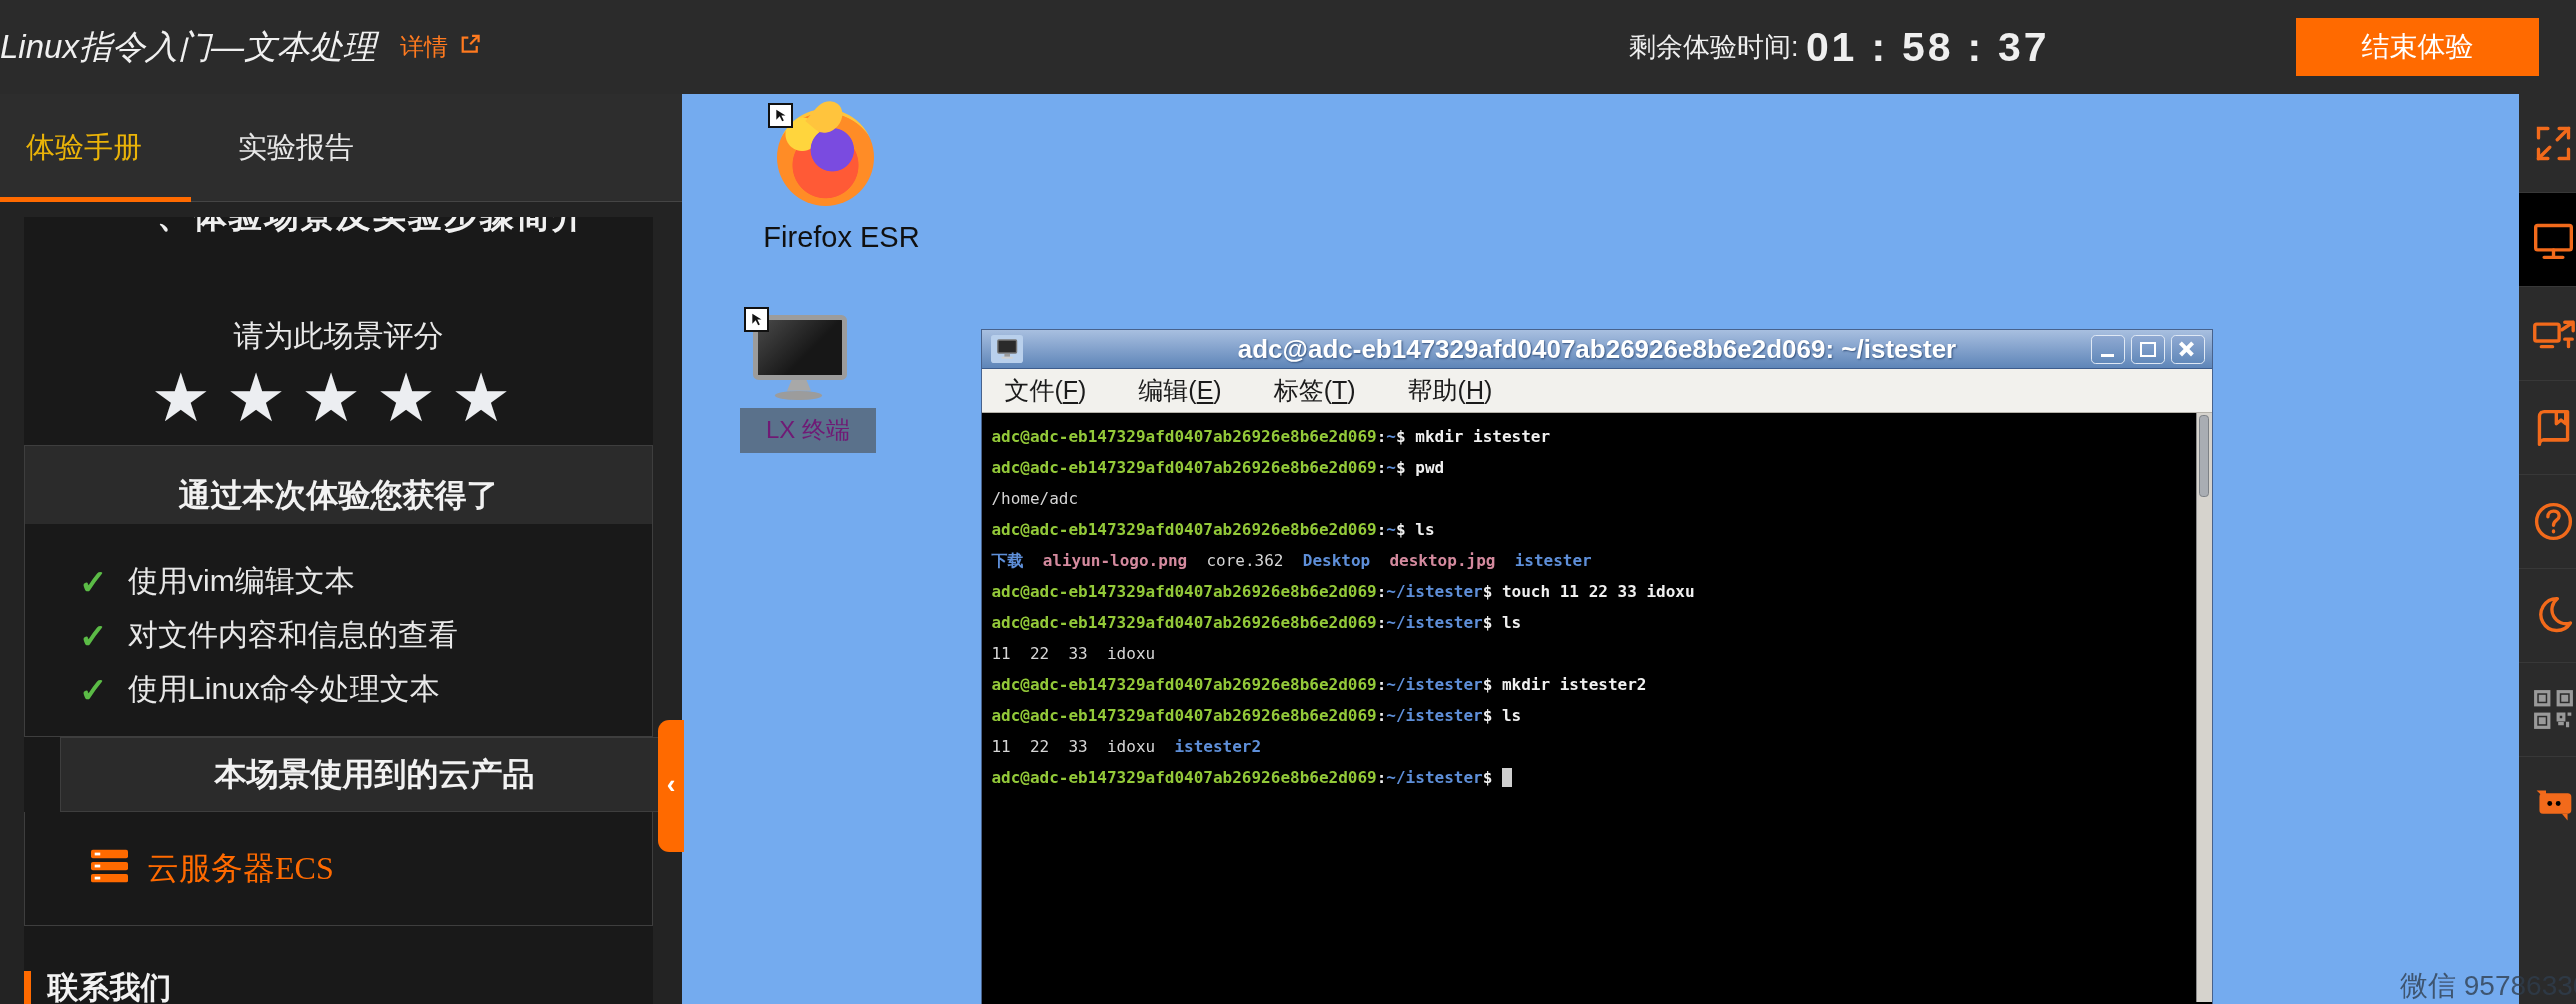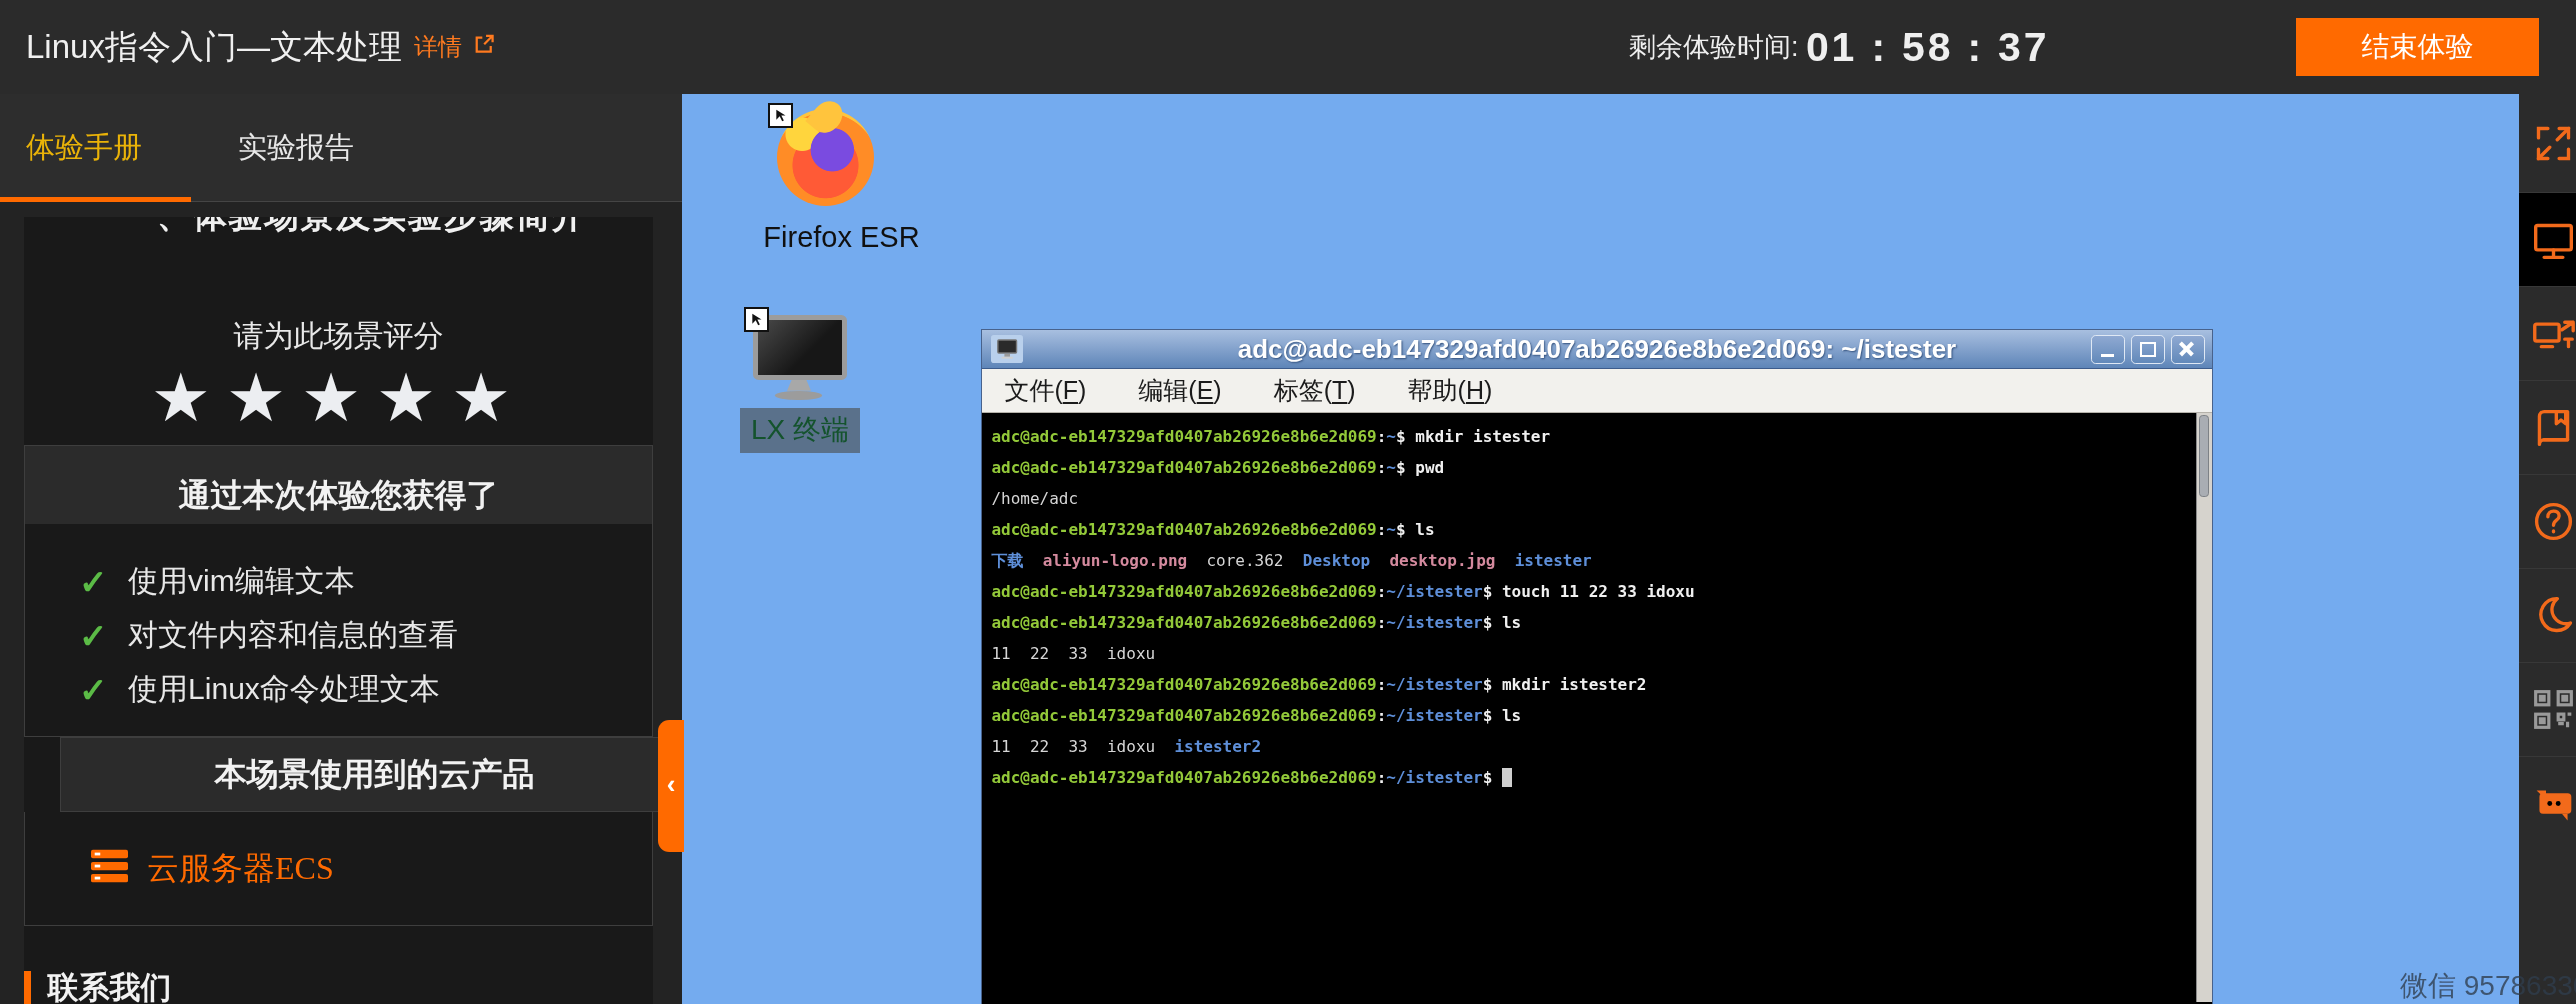--- a/index.html
+++ b/index.html
@@ -1,22 +1,22 @@
 <!DOCTYPE html>
 <html style="font-size:15px"><head>
 <meta charset="utf-8">
 <style>
   * { box-sizing: border-box; margin: 0; padding: 0; }
   html,body { width:2576px; height:1005px; overflow:hidden; }
   body { position:relative; background:#2b2b2b; font-family:"Liberation Sans", sans-serif; }
 
   
   .topbar { position:absolute; left:0; top:0; width:2576px; height:94px; background:#2b2b2b; display:flex; align-items:center; }
-  .topbar-title { margin-left:26px; font-size:33px; color:#f0f0f0; }
-  .details-link { margin-left:12px; font-size:24px; color:#ff7a1f; display:flex; align-items:center; gap:11px; cursor:pointer; }
+  .topbar-title { font-size:33px; color:#f0f0f0;font-style:italic; }
+  .details-link { margin-left:24px; font-size:24px; color:#ff7a1f; display:flex; align-items:center; gap:11px; cursor:pointer; }
   .timer { position:absolute; left:1629px; top:0; height:94px; display:flex; align-items:center; color:#efefef; }
   .timer-label { font-size:27px; }
   .timer-value { font-size:41px; font-weight:bold; letter-spacing:2.8px; margin-left:7.5px; }
   .end-btn { position:absolute; left:2296px; top:18px; width:243px; height:58px; background:#ff6a00; color:#fff; font-size:28px; display:flex; align-items:center; justify-content:center; cursor:pointer; }
 
   
   .sidebar { position:absolute; left:0; top:94px; width:682px; height:911px; background:#232323; }
   .tabrow { position:absolute; left:0; top:0; width:100%; height:108px; background:#2d2d2d; border-bottom:0.9px solid #454545; }
   .tab { position:absolute; top:0; height:108px; display:flex; align-items:center; font-size:29px; cursor:pointer; }
   .tab-1 { left:26px; color:#eab308; }
@@ -55,21 +55,21 @@
       radial-gradient(circle at 57% 42%, #7a4be0 0 27%, rgba(0,0,0,0) 28%),
       radial-gradient(circle at 26% 26%, #ffd53d 0 16%, rgba(0,0,0,0) 17%),
       radial-gradient(circle at 50% 58%, #ff5a36 0 44%, #ff8c26 45% 70%, #ffc43d 71% 100%);
   }
   .ff-globe::after { content:""; position:absolute; left:36px; top:-9.4px; width:28px; height:34px; background:#ffc43d; border-radius:50% 50% 50% 0; transform:rotate(40deg); }
   .ff-label { margin-top:15px; text-align:center; font-size:29px; color:#101010; }
   .icon-lx { left:56px; top:213px; width:140px; }
   .lx-mon { position:relative; margin-left:15px; margin-top:7.5px; width:94px; height:65px; background:linear-gradient(135deg,#4a4a4a 0%,#171717 60%); border:5.6px solid #9c9c9c; border-radius:5.6px; }
   .lx-stand { margin-left:49px; width:24px; height:11.2px; background:#a8a8a8; clip-path:polygon(20% 0,80% 0,100% 100%,0 100%); }
   .lx-base { margin-left:37px; width:47px; height:9.4px; background:#9c9c9c; border-radius:50%; }
-  .lx-label { margin-top:7.5px; margin-left:1.9px; width:120px; height:45px; background:rgba(88,106,128,0.9); color:#14532d; font-size:28px; display:flex; align-items:center; justify-content:center; }
+  .lx-label { margin-top:7.5px; margin-left:1.9px; width:136px; height:45px; background:rgba(88,106,128,0.9); color:#701a75; font-size:24px; display:flex; align-items:center; justify-content:center; }
 
   
   .term-window { position:absolute; left:299px; top:235px; width:1232px; height:676px; border:1.9px solid #48628c; background:#000; }
   .term-titlebar { height:39px; background:linear-gradient(#a8bfe0,#5e85b8); display:flex; align-items:center; position:relative; border-bottom:0.9px solid #3d5millions; border-bottom:0.9px solid #3d5c8c; }
   .term-title-icon { margin-left:9.4px; width:32px; height:28px; background:#b9d0ec; border-radius:2.8px; display:flex; align-items:center; justify-content:center; }
   .term-title { position:absolute; left:0; width:100%; text-align:center; font-size:26px; font-weight:bold; color:#fff; text-shadow:0.9px 0.9px 1.9px #33517d; }
   .win-btns { position:absolute; right:7.5px; top:4.7px; display:flex; gap:5.6px; }
   .win-btn { width:34px; height:29px; background:linear-gradient(#8fa9d2,#6289ba); border:1.9px solid #dfe8f4; border-radius:4.7px; position:relative; cursor:pointer; }
   .wb-min::after { content:""; position:absolute; left:8.4px; bottom:5.6px; width:13px; height:2.8px; background:#fff; }
   .wb-max::after { content:""; position:absolute; left:8.4px; top:6.5px; width:12px; height:11.2px; border:2.8px solid #fff; }

